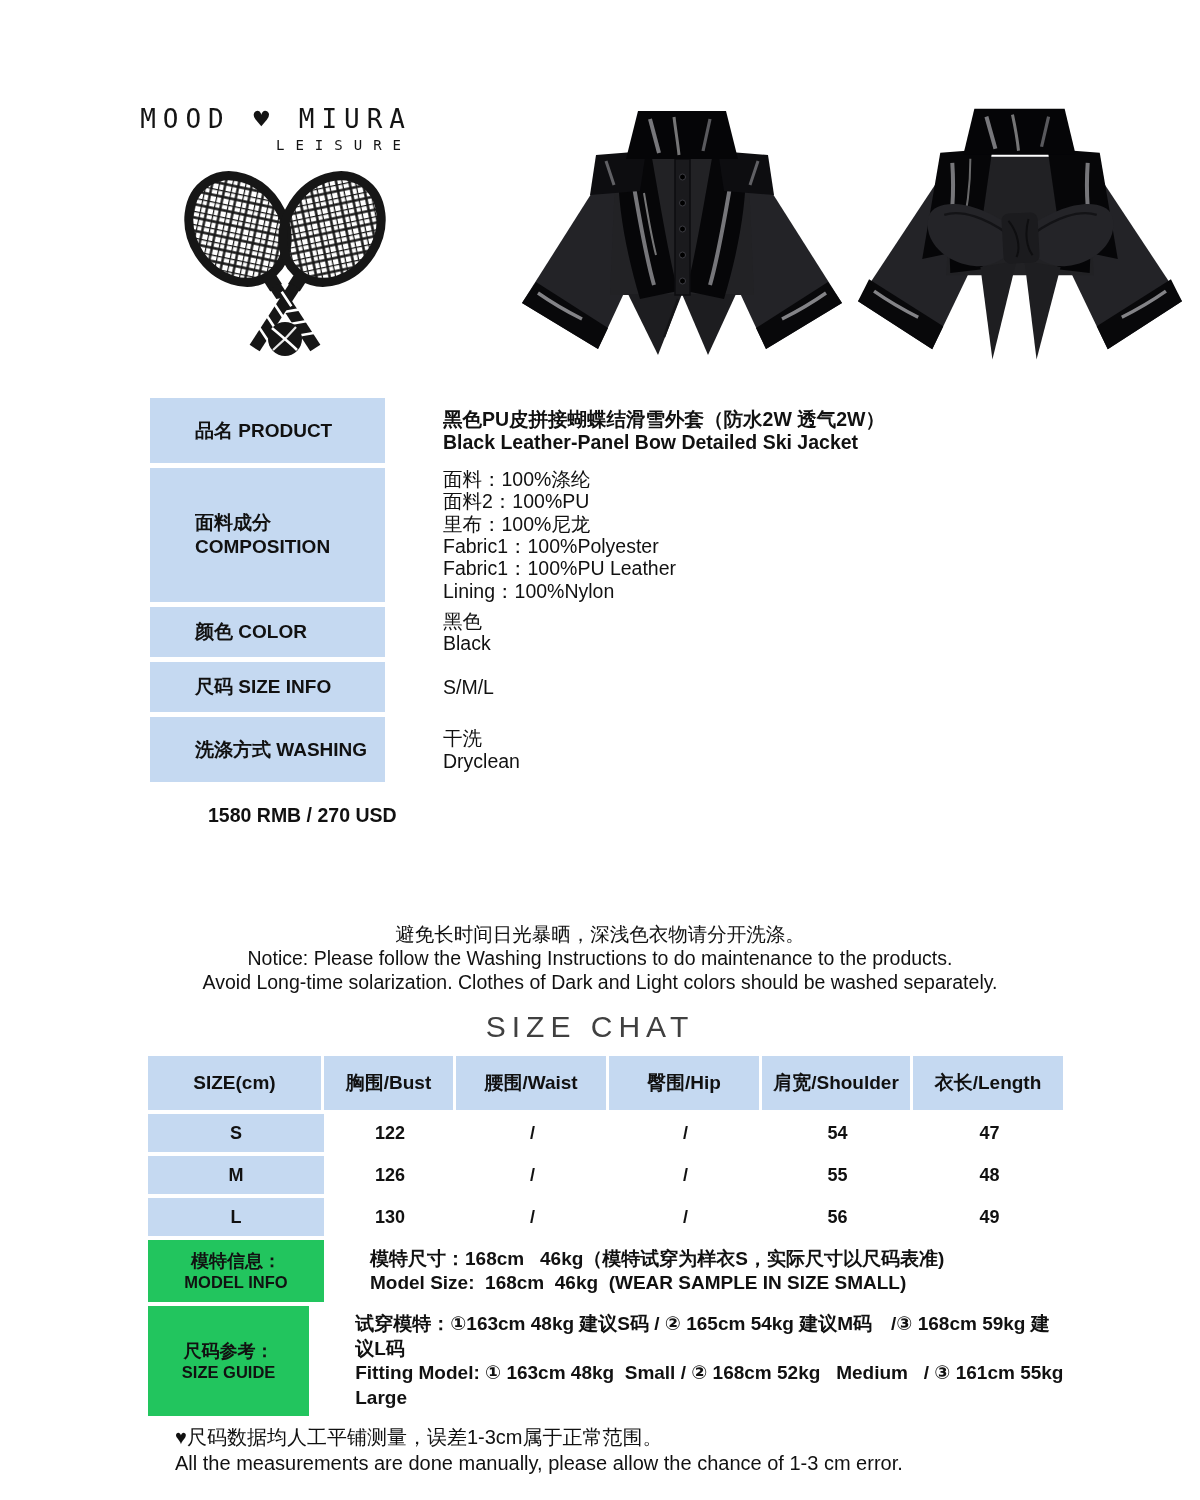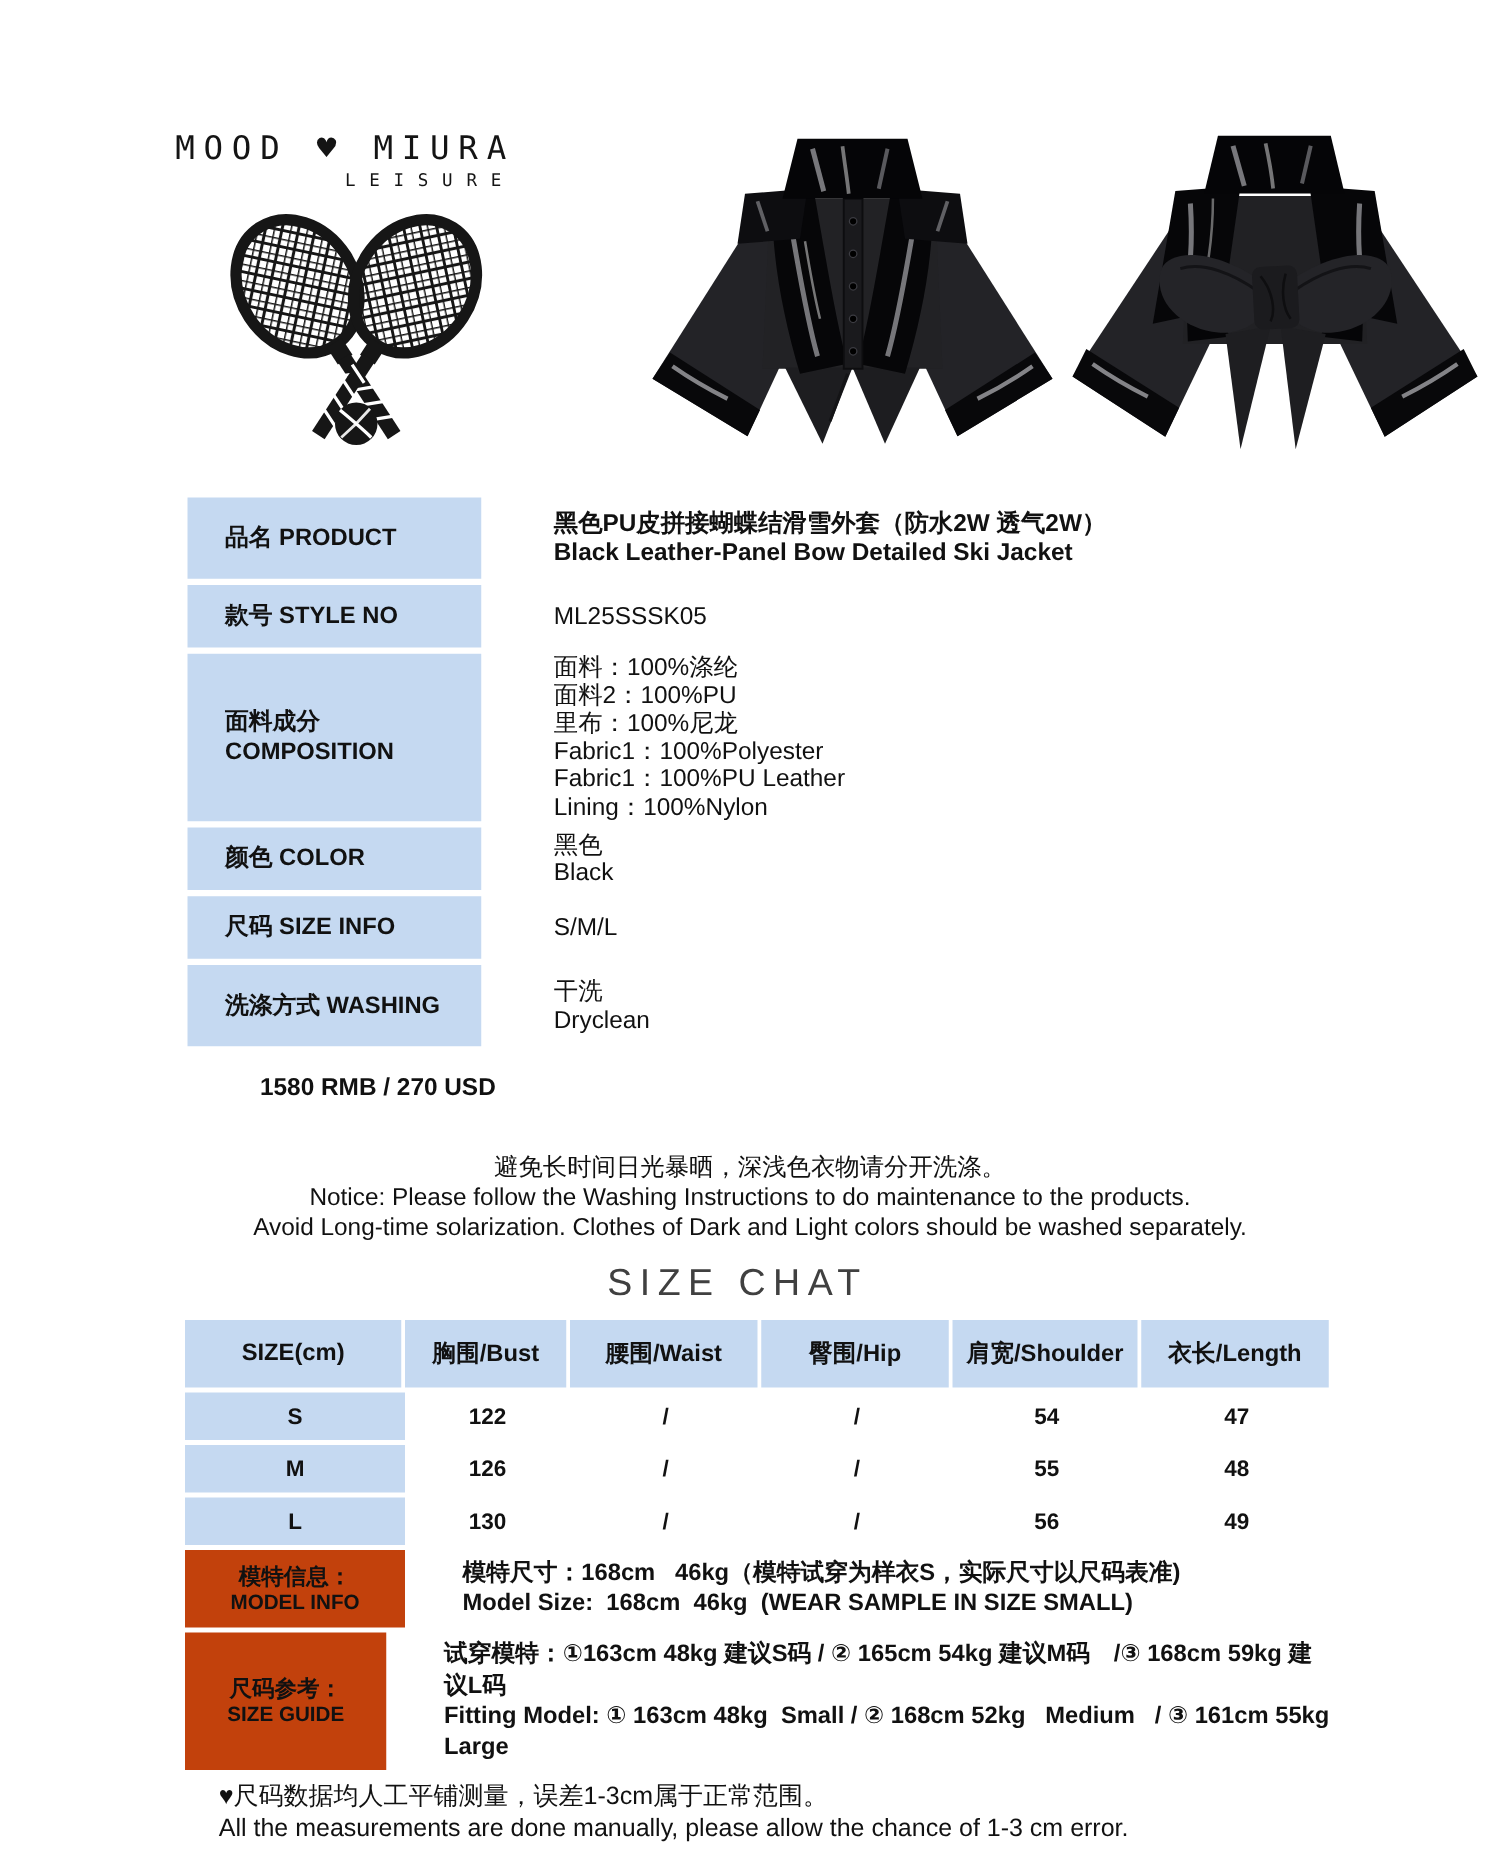--- a/index.html
+++ b/index.html
@@ -10,42 +10,42 @@
   
   .logo{position:absolute;left:122px;top:104px;width:290px;text-align:right;}
   .logo-line1{font-family:"DejaVu Sans Mono","Liberation Mono",monospace;font-size:26px;letter-spacing:7px;white-space:nowrap;color:#141414;}
   .logo-line2{font-family:"DejaVu Sans Mono","Liberation Mono",monospace;font-size:14px;letter-spacing:11px;margin-top:3px;color:#141414;}
   .logo-art{margin-top:4px;}
   
   .photos{position:absolute;left:512px;top:96px;display:flex;}
   
   .info-table{position:absolute;left:150px;top:398px;width:920px;}
   .info-row{display:flex;margin-bottom:5px;}
-  .info-label{width:235px;background:#c5d9f1;box-sizing:border-box;padding-left:30px;
+  .info-label{width:235px;background:#c5d9f1;box-sizing:border-box;padding-left:45px;
     display:flex;flex-direction:column;justify-content:center;font-weight:700;font-size:19px;line-height:24px;}
   .info-value{margin-left:58px;display:flex;flex-direction:column;justify-content:center;
     font-size:19.5px;line-height:22.4px;white-space:pre-wrap;}
   .r1{height:65px}.r2{height:50px}.r3{height:134px}.r4{height:50px}.r5{height:50px}.r6{height:65px}.r7{height:56px}
   .bold{font-weight:700;}
   
   .notice{position:absolute;left:0;top:922px;width:1200px;text-align:center;font-size:19.5px;line-height:24px;}
   
   .size-title{position:absolute;left:0;top:1010px;width:1180px;text-align:center;
     color:#404040;font-size:30px;letter-spacing:6px;font-weight:400;}
   
   .st{position:absolute;left:148px;top:1056px;width:918px;font-weight:700;}
   .st-header{display:flex;height:54px;margin-bottom:4px;}
   .st-hcell{background:#c5d9f1;display:flex;align-items:center;justify-content:center;font-size:19px;margin-right:3px;}
   .hc0{width:173px}.hc1{width:129px}.hc2{width:150px}.hc3{width:150px}.hc4{width:148px}.hc5{width:150px;margin-right:0}
   .st-row{display:flex;height:38px;margin-bottom:4px;}
   .st-size{width:176px;background:#c5d9f1;display:flex;align-items:center;justify-content:center;font-size:18px;}
   .st-cell{display:flex;align-items:center;justify-content:center;font-size:18px;}
   .dc1{width:132px}.dc2{width:153px}.dc3{width:153px}.dc4{width:151px}.dc5{width:153px}
   .st-wide{display:flex;margin-bottom:4px;}
-  .st-widelabel{width:176px;background:#c2410c;display:flex;flex-direction:column;align-items:center;justify-content:center;text-align:center;}
+  .st-widelabel{width:176px;background:#22c55e;display:flex;flex-direction:column;align-items:center;justify-content:center;text-align:center;}
   .st-widelabel .cn{font-size:18px;line-height:22px;}
   .st-widelabel .en{font-size:16.5px;line-height:21px;}
   .st-widevalue{margin-left:46px;display:flex;flex-direction:column;justify-content:center;
     font-size:19px;line-height:24.5px;white-space:pre-wrap;}
   .model-row{height:62px}.guide-row{height:110px}
   
   .footnote{position:absolute;left:175px;top:1424px;font-size:20px;line-height:26px;}
 </style>
 </head>
 <body>
@@ -189,28 +189,20 @@
     <div class="info-row r1">
       <div class="info-label">
         <span>品名 PRODUCT</span>
       </div>
       <div class="info-value bold">
         <span>黑色PU皮拼接蝴蝶结滑雪外套（防水2W 透气2W）</span>
         <span>Black Leather-Panel Bow Detailed Ski Jacket</span>
       </div>
     </div>
 
-    <div class="info-row r2">
-      <div class="info-label">
-        <span>款号 STYLE NO</span>
-      </div>
-      <div class="info-value">
-        <span>ML25SSSK05</span>
-      </div>
-    </div>
 
     <div class="info-row r3">
       <div class="info-label">
         <span>面料成分</span>
         <span>COMPOSITION</span>
       </div>
       <div class="info-value">
         <span>面料：100%涤纶</span>
         <span>面料2：100%PU</span>
         <span>里布：100%尼龙</span>

